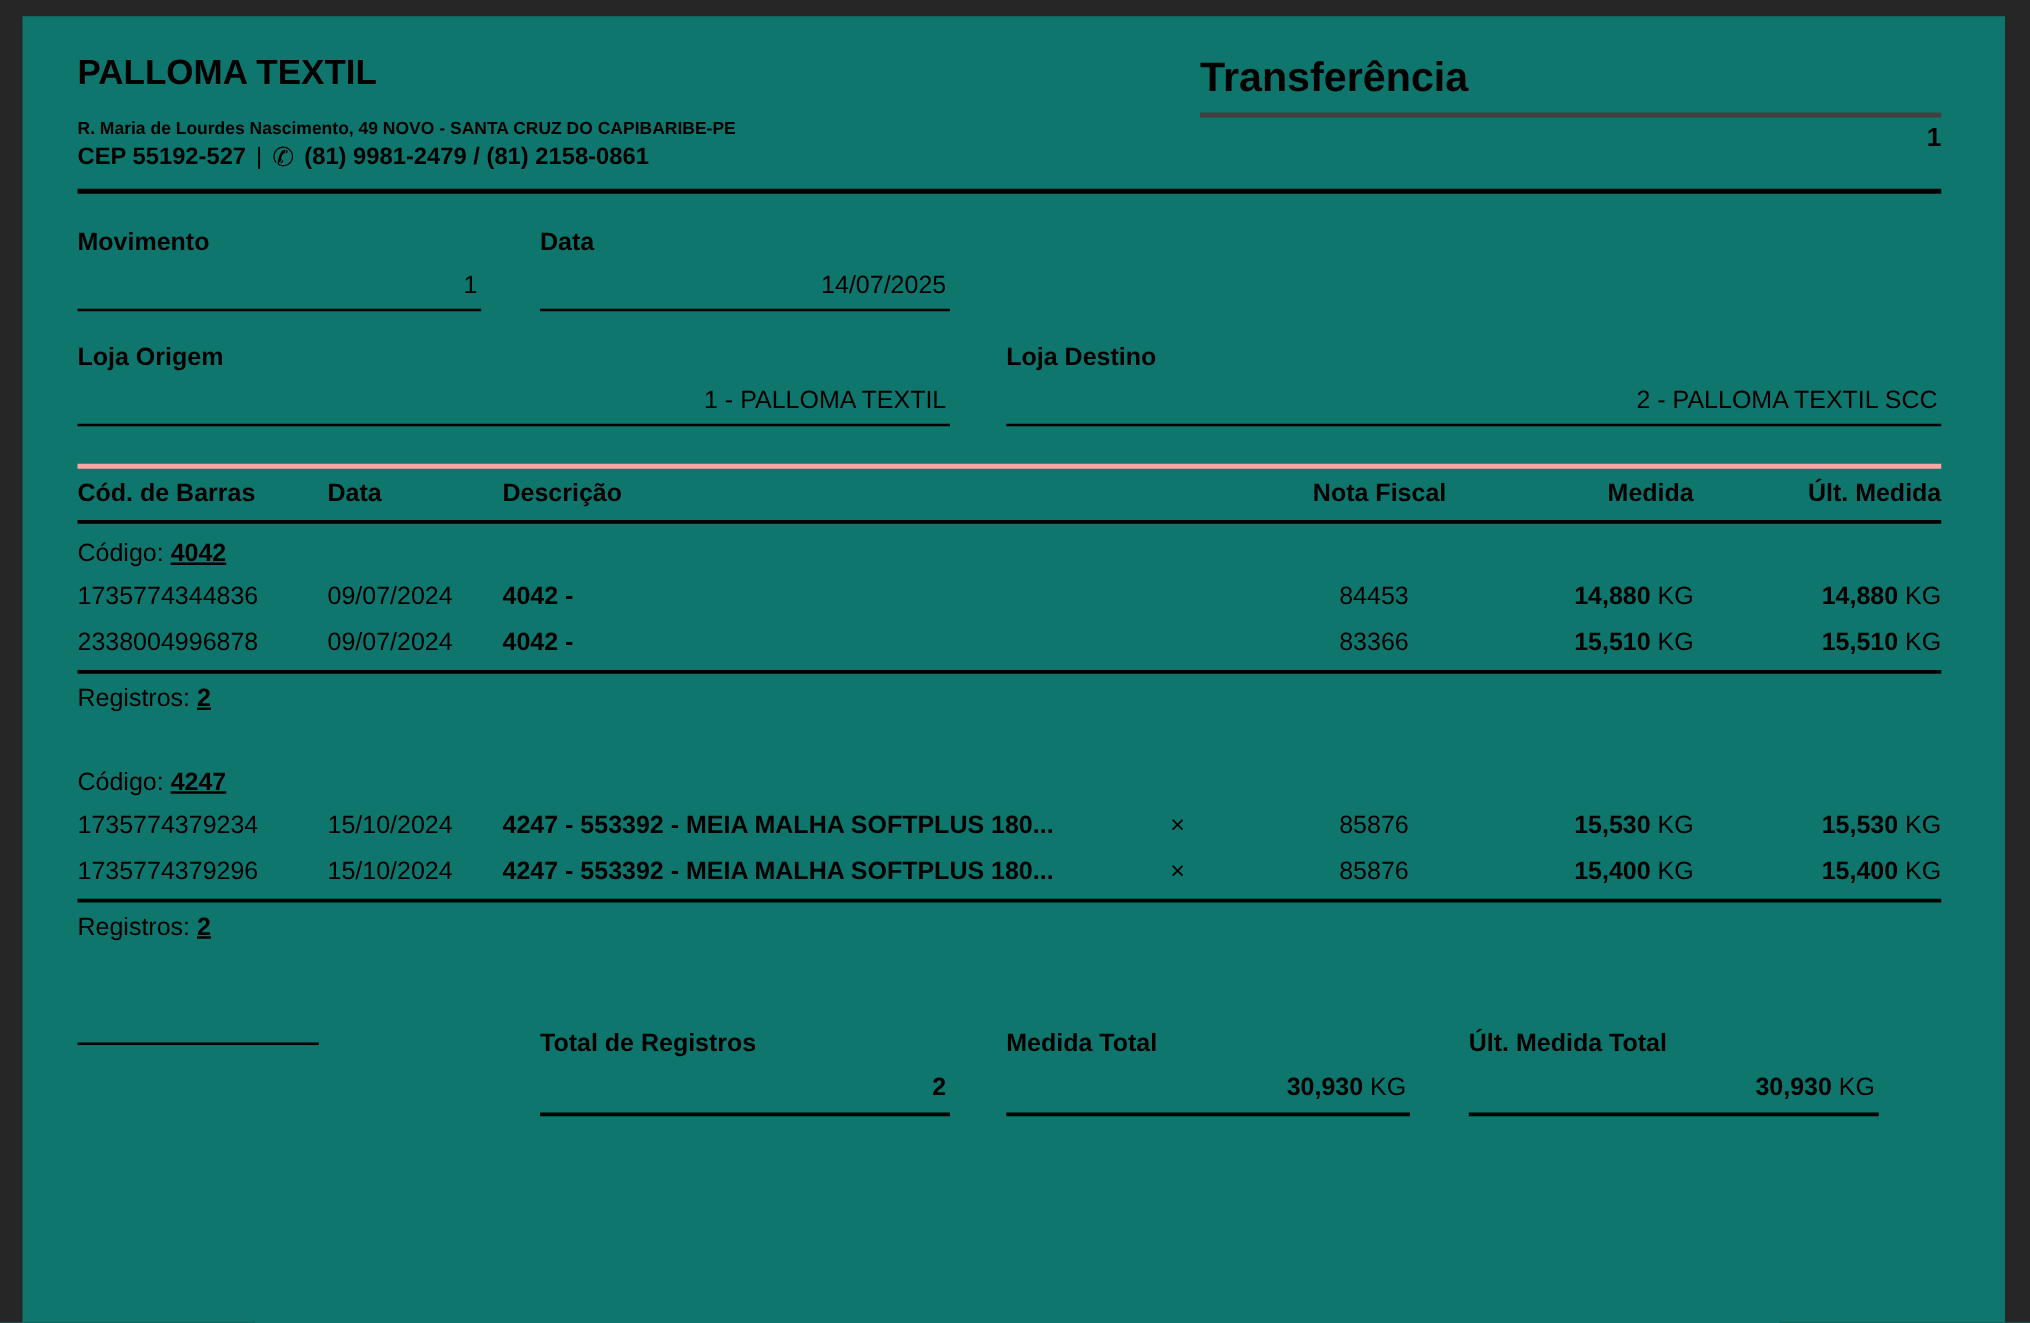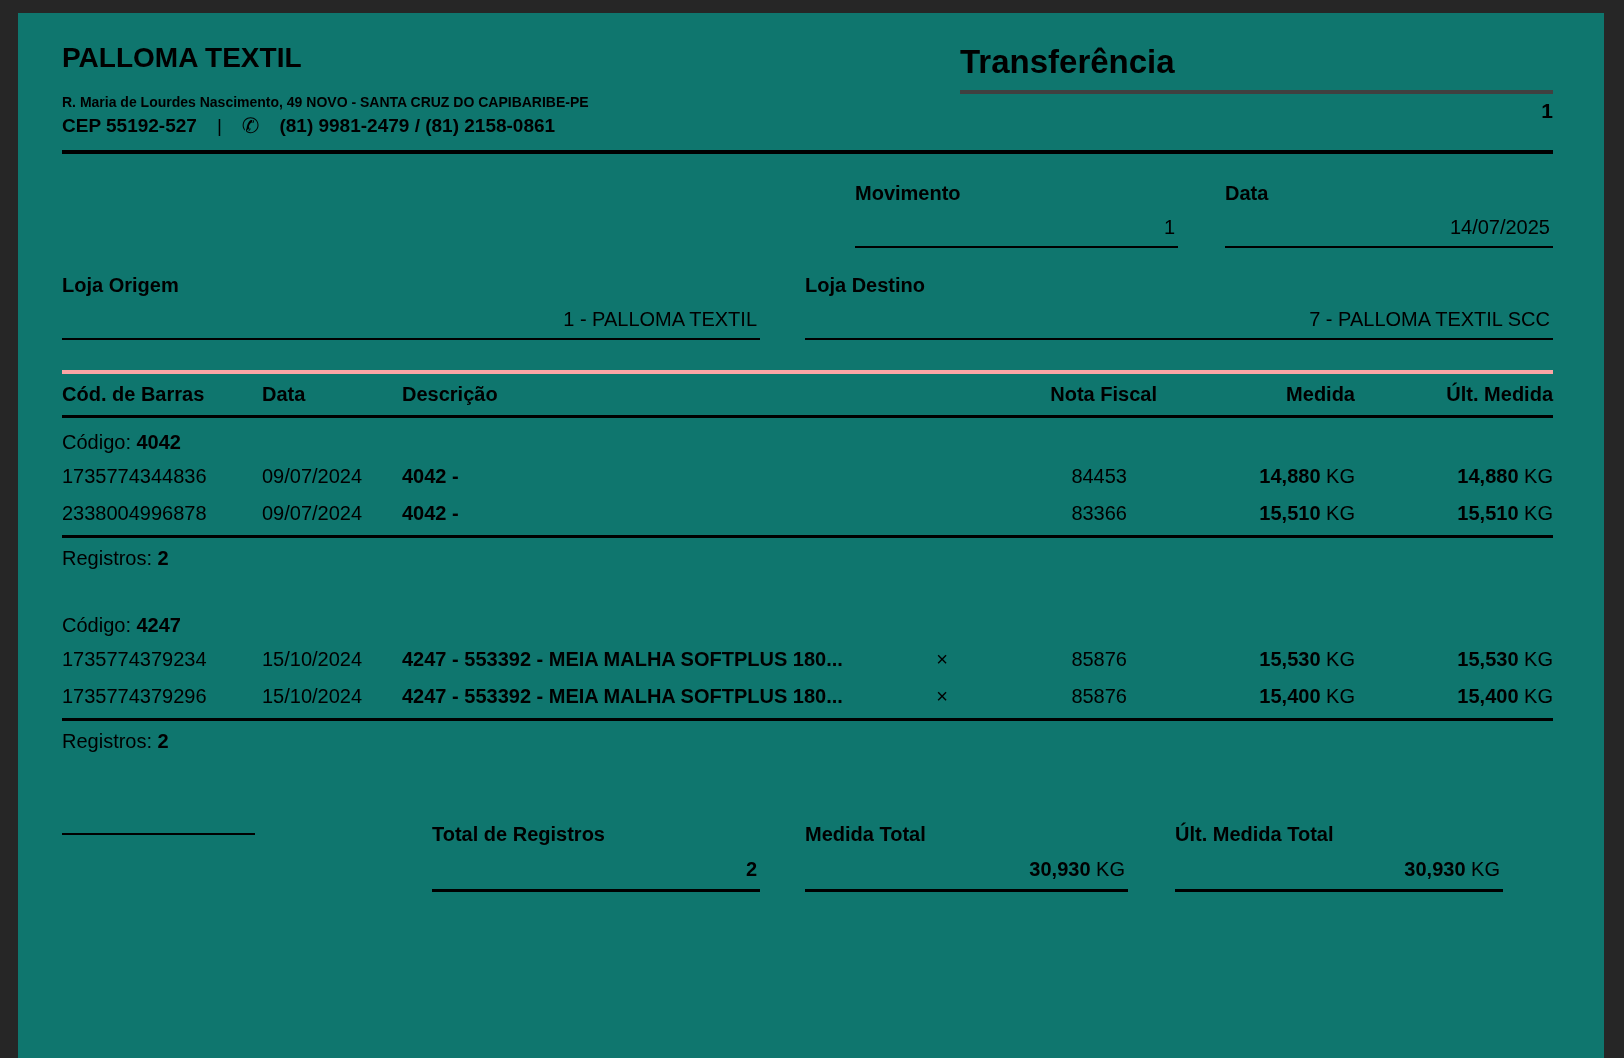--- a/index.html
+++ b/index.html
@@ -14,30 +14,30 @@
     position:absolute; left:18px; top:13px;
     width:1586px; height:1045px;
     background:#0f766e;
   }
   .content { padding:30px 51px 0 44px; }
 
   
   .header { display:flex; justify-content:space-between; align-items:flex-start; }
   .company-name   { font-size:28px; font-weight:bold; line-height:1.1; }
   .company-address{ font-size:14px; font-weight:bold; margin-top:20px; }
-  .company-contact{ font-size:19px; font-weight:bold; margin-top:4px; display:flex; align-items:center; gap:20px; }
+  .company-contact{ font-size:19px; font-weight:bold; margin-top:4px; display:flex; align-items:center; gap:8px; }
   .phone-sep  { font-weight:normal; }
   .phone-icon { font-size:21px; font-weight:normal; }
   .title-block  { width:593px; flex:none; }
   .report-title { font-size:33px; font-weight:bold; border-bottom:4px solid #404040; padding-bottom:9px; }
   .page-number  { font-size:21px; font-weight:bold; text-align:right; margin-top:5px; }
   .header-rule  { height:4px; background:#000; margin-top:12px; }
 
   
-  .field-row { display:flex;justify-content:flex-end; }
+  .field-row { display:flex; }
   .row-1 { margin-top:28px; }
   .row-2 { margin-top:26px; }
   .field .flabel { font-size:20px; font-weight:bold; }
   .field .fvalue {
     font-size:20px; text-align:right;
     padding:11px 3px 7px 0;
     border-bottom:2px solid #000;
   }
   .w-movimento { width:323px; }
   .sp-47 { width:47px; flex:none; }
@@ -60,21 +60,21 @@
   .col-desc    { flex:1; font-weight:bold; }
   .col-flag    { width:40px; flex:none; text-align:center; font-weight:normal; }
   .col-invoice { width:195px; flex:none; text-align:right; }
   .col-invoice.cell { padding-right:30px; }
   .col-measure { width:198px; flex:none; text-align:right; }
   .col-last    { width:198px; flex:none; text-align:right; }
   .kgnum { font-weight:bold; }
   .kgunit{ font-weight:normal; }
 
   .group-code { margin:13px 0 4px 0; }
-  .group-code b, .registros b { font-weight:bold; }
+  .group-code b, .registros b { font-weight:bold;text-decoration:underline; }
   .group-sep { height:3px; background:#000; margin-top:3px; }
   .registros { padding:9px 0 2px 0; }
   .group-2 { margin-top:42px; }
 
   
   .totals-row { display:flex; margin-top:68px; }
   .sign-line { width:193px; flex:none; border-top:2px solid #000; margin-top:10px; }
   .sp-177 { width:177px; flex:none; }
   .total-field .flabel { font-size:20px; font-weight:bold; }
   .total-field .fvalue {
@@ -124,21 +124,21 @@
     </div>
 
     <div class="field-row row-2">
       <div class="field w-origem">
         <div class="flabel">Loja Origem</div>
         <div class="fvalue">1 - PALLOMA TEXTIL</div>
       </div>
       <div class="sp-45"></div>
       <div class="field w-destino">
         <div class="flabel">Loja Destino</div>
-        <div class="fvalue">7 - PALLOMA TEXTIL SCC</div>
+        <div class="fvalue">2 - PALLOMA TEXTIL SCC</div>
       </div>
     </div>
 
     <div class="table">
       <div class="thead">
         <div class="col-barcode">Cód. de Barras</div>
         <div class="col-date">Data</div>
         <div class="col-desc">Descrição</div>
         <div class="col-flag"></div>
         <div class="col-invoice">Nota Fiscal</div>

